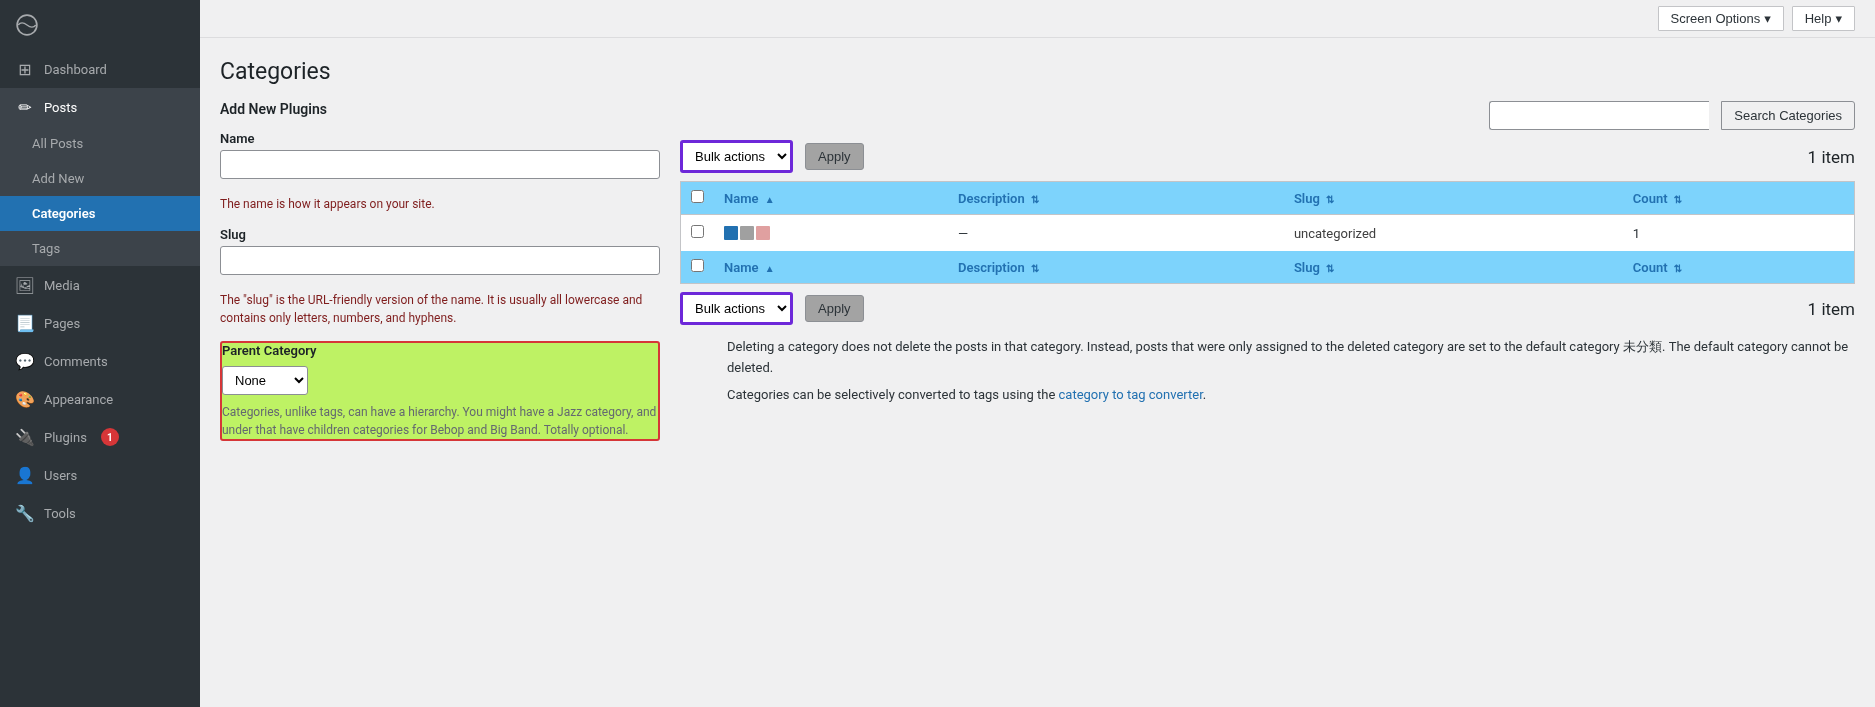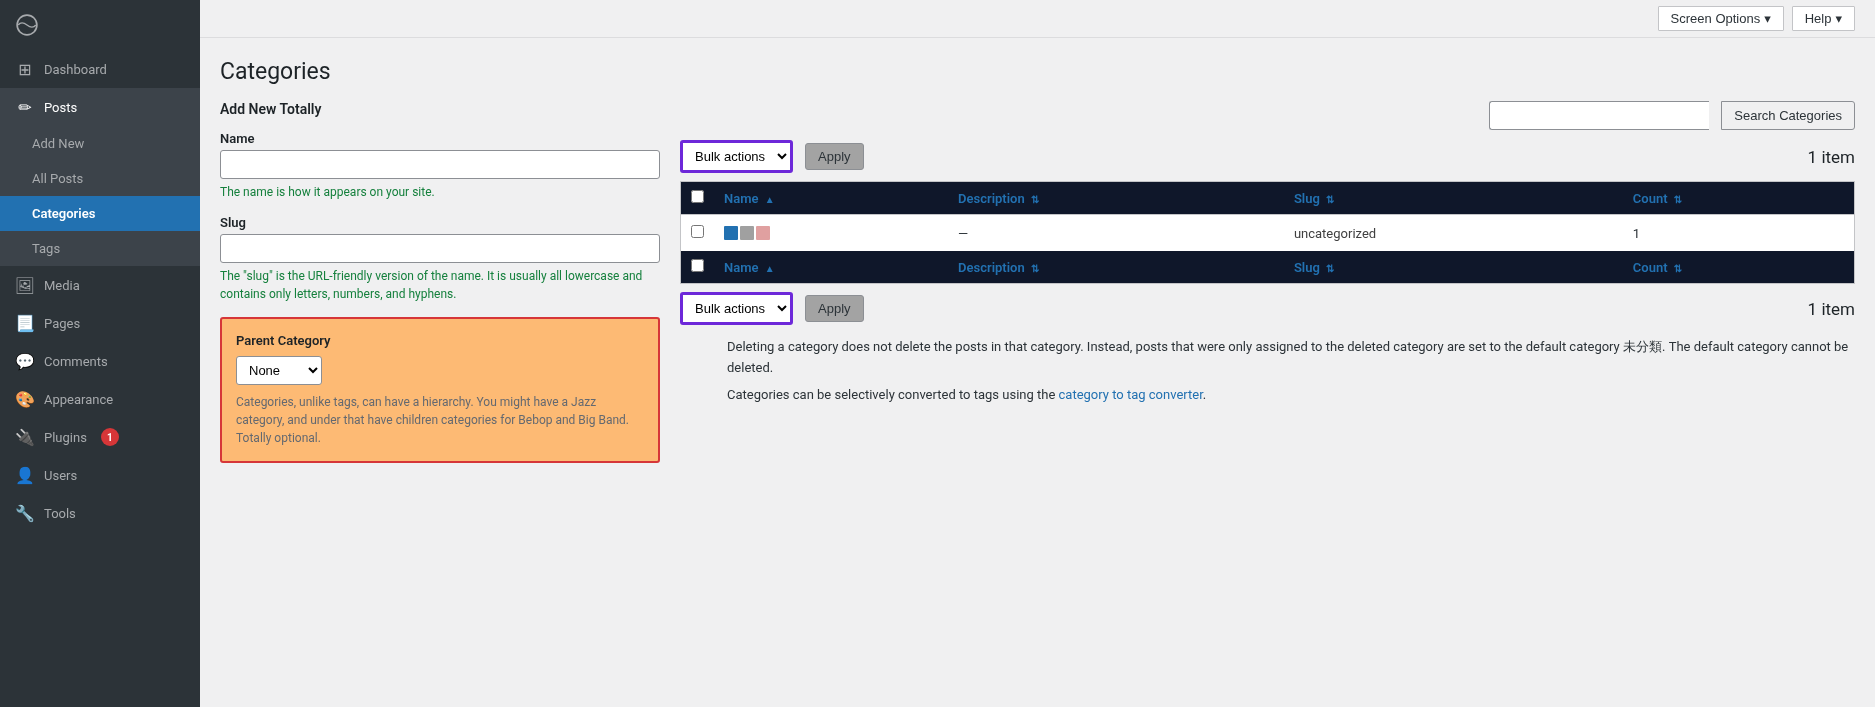--- a/index.html
+++ b/index.html
@@ -112,31 +112,30 @@
       width: 100%;
       padding: 6px 8px;
       border: 1px solid #8c8f94;
       border-radius: 3px;
       font-size: 13px;
       background: #fff;
       color: #2c3338;
     }
     .form-field .hint {
       font-size: 12px;
-      color: #15803d;
-      margin-top: 4px;
+      color: #7f1d1d;
+      margin-top: 16px;
       line-height: 1.5;
     }
 
     
     .parent-category-box {
       border: 2px solid #d63638;
       border-radius: 3px;
-      padding: 14px;
-      background: #fdba74;
+      background: #bef264;
       margin-bottom: 14px;
     }
     .parent-category-box label {
       font-weight: 600;
       color: #1d2327;
       font-size: 13px;
       display: block;
       margin-bottom: 8px;
     }
     .parent-category-box select {
@@ -215,21 +214,21 @@
 
     
     .wp-table {
       width: 100%;
       border-collapse: collapse;
       background: #fff;
       border: 1px solid #c3c4c7;
       margin-bottom: 2px;
     }
     .wp-table th {
-      background: #0f172a;
+      background: #7dd3fc;
       border-bottom: 1px solid #c3c4c7;
       padding: 8px 10px;
       text-align: left;
       font-size: 13px;
       color: #2271b1;
       font-weight: 600;
       cursor: pointer;
     }
     .wp-table th.check-col { width: 28px; }
     .wp-table td {
@@ -281,24 +280,24 @@
     <span class="sidebar-icon">⊞</span>
     <span>Dashboard</span>
   </div>
 
   <div class="sidebar-item active-parent">
     <span class="sidebar-icon">✏</span>
     <span>Posts</span>
   </div>
   <div class="sidebar-submenu">
     <div class="sidebar-item">
-      <span>Add New</span>
+      <span>All Posts</span>
     </div>
     <div class="sidebar-item">
-      <span>All Posts</span>
+      <span>Add New</span>
     </div>
     <div class="sidebar-item active current">
       <span>Categories</span>
     </div>
     <div class="sidebar-item">
       <span>Tags</span>
     </div>
   </div>
 
   <div class="sidebar-item">
@@ -345,21 +344,21 @@
     </button>
   </div>
 
   <div id="content">
     <h1 class="page-title">Categories</h1>
 
     <div class="content-layout">
 
       <div class="left-panel">
         <div class="form-section">
-          <h2>Add New Totally</h2>
+          <h2>Add New Plugins</h2>
 
           <div class="form-field">
             <label>Name</label>
             <input type="text" style="width: 100%;">
             <p class="hint">The name is how it appears on your site.</p>
           </div>
 
           <div class="form-field">
             <label>Slug</label>
             <input type="text" style="width: 100%;">

